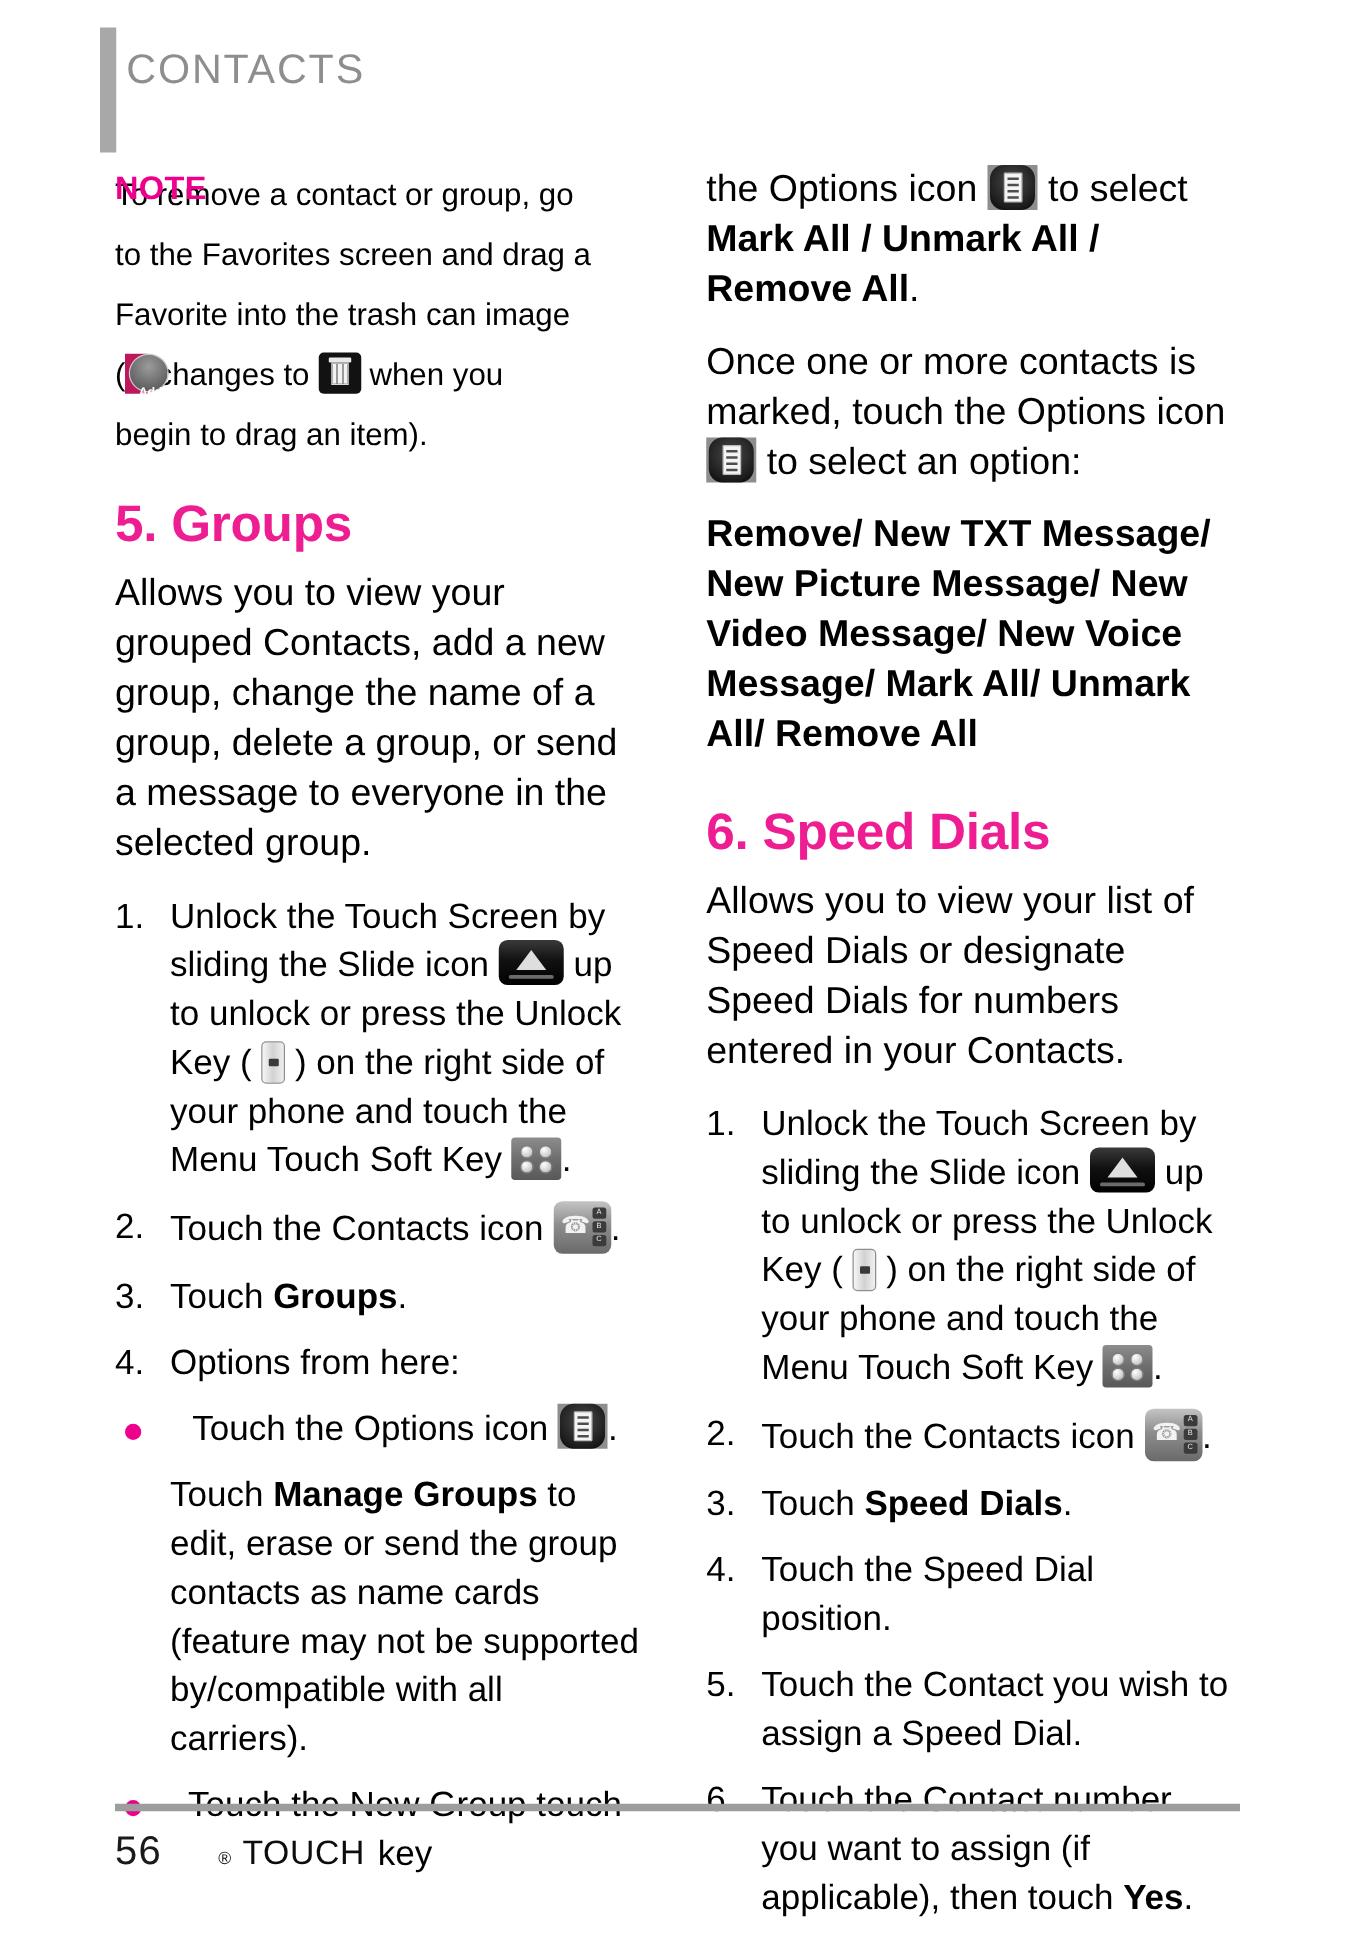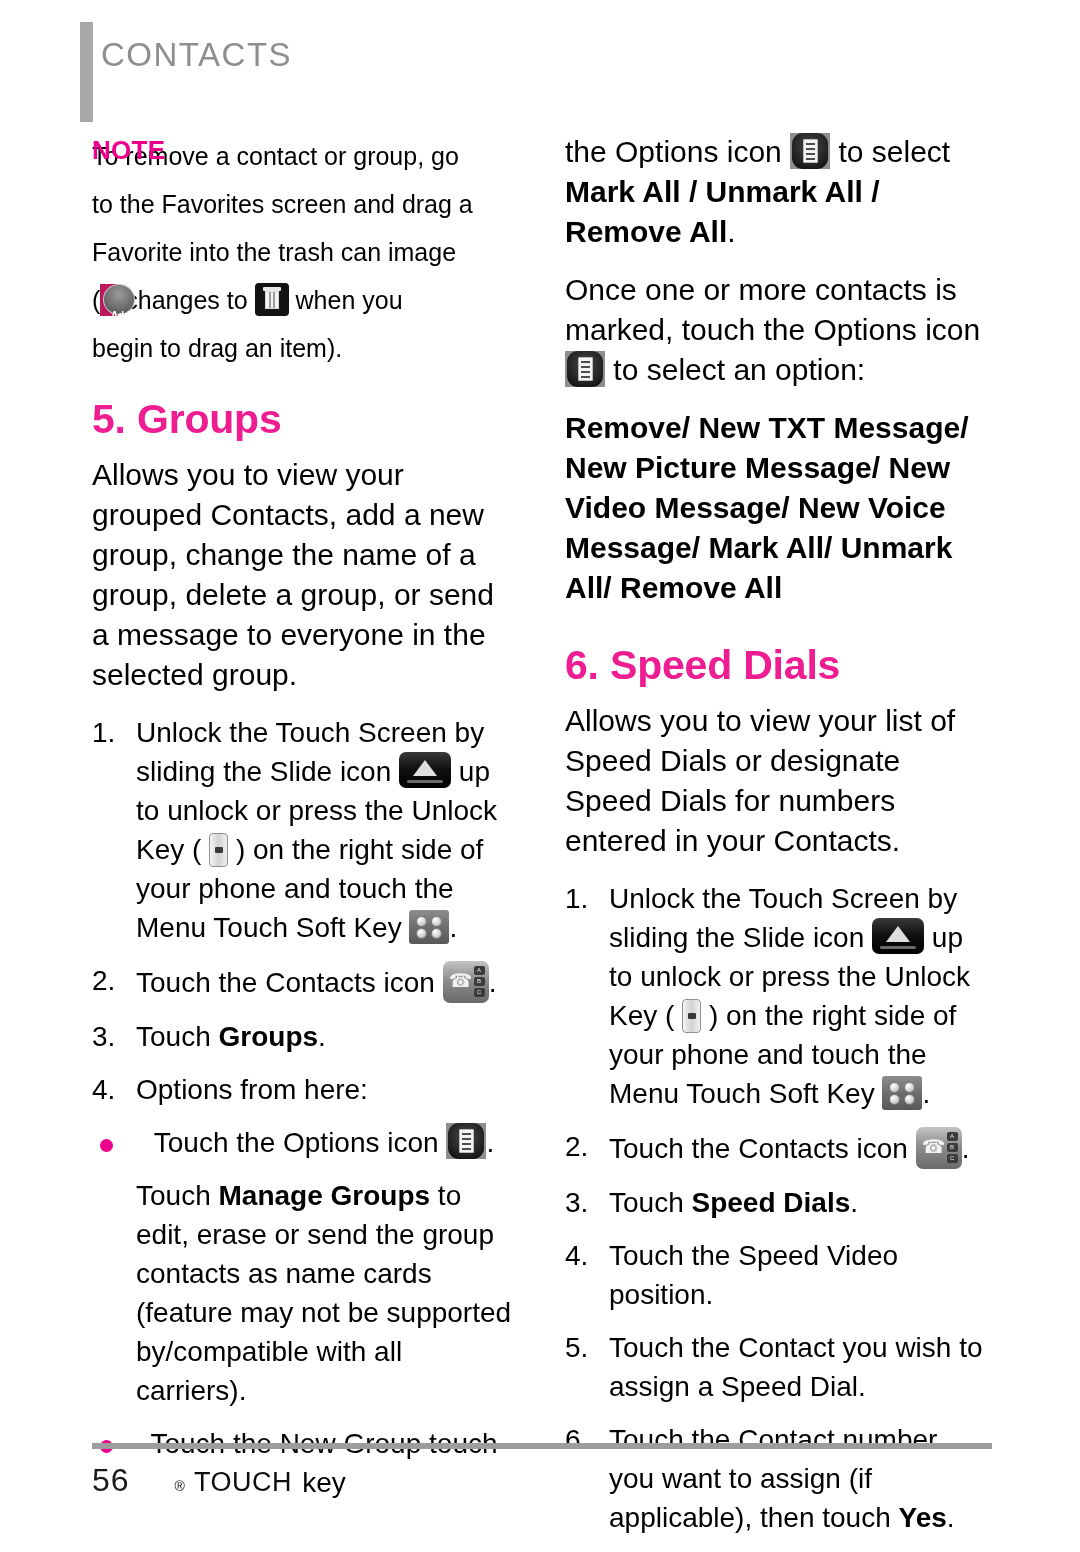--- a/index.html
+++ b/index.html
@@ -483,21 +483,21 @@
         <span class="num">2.</span>
         <span>Touch the Contacts icon</span>
         <span class="icn icn-contacts"><span class="handset">☎</span><span class="tab t1">A</span><span class="tab t2">B</span><span class="tab t3">C</span></span><span>.</span>
       </li>
       <li>
         <span class="num">3.</span>
         <span>Touch </span><span class="bold">Speed Dials</span><span>.</span>
       </li>
       <li>
         <span class="num">4.</span>
-        <span>Touch the Speed Video position.</span>
+        <span>Touch the Speed Dial position.</span>
       </li>
       <li>
         <span class="num">5.</span>
         <span>Touch the Contact you wish to assign a Speed Dial.</span>
       </li>
       <li>
         <span class="num">6.</span>
         <span>Touch the Contact number you want to assign (if applicable), then touch </span><span class="bold">Yes</span><span>.</span>
       </li>
     </ol>

